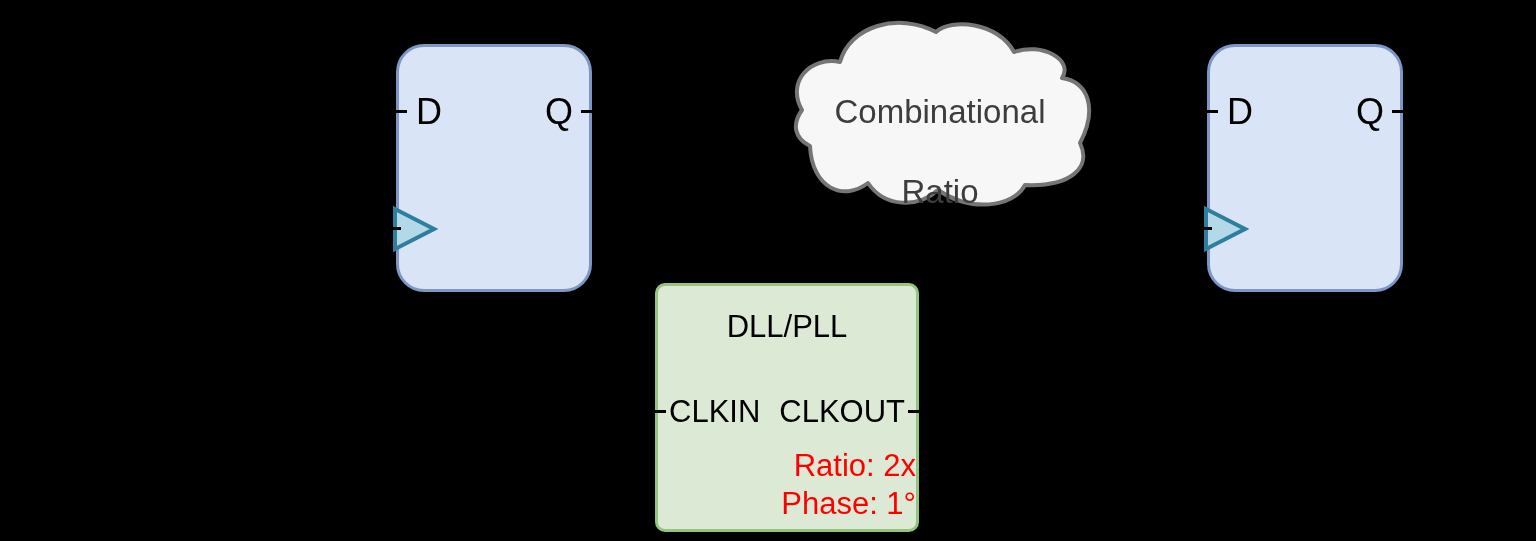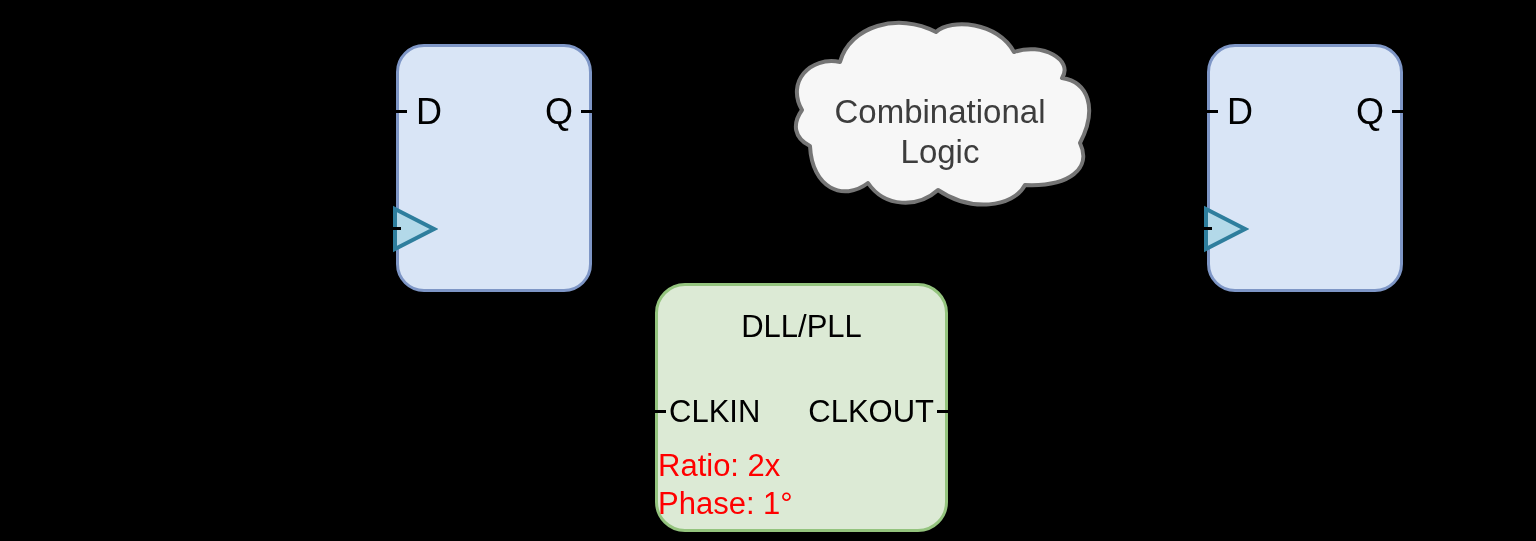--- a/index.html
+++ b/index.html
@@ -67,37 +67,37 @@
     left: 786px; top: 16px;
     width: 308px; height: 196px;
   }
   .cloud svg { position: absolute; inset: 0; }
   .cloud-text {
     position: absolute;
     inset: 0;
     display: flex;
     flex-direction: column;
     align-items: center;
-    justify-content: flex-start;
+    justify-content: space-between;
     padding-top: 76px;
     box-sizing: border-box;
     text-align: center;
     font-size: 33px;
     line-height: 40px;
     color: #3d3d3d;
   }
 
   
   .dll {
     position: absolute;
     left: 655px; top: 283px;
-    width: 293px; height: 249px;
+    width: 264px; height: 249px;
     background: #dcead5;
     border: 3px solid #94c47e;
-    border-radius: 30px;
+    border-radius: 10px;
     box-sizing: border-box;
     text-decoration: underline;
   }
   .dll-title {
     position: absolute;
     left: 0; right: 0; top: 25px;
     text-align: center;
     font-size: 31px; line-height: 32px;
     color: #000000;
   }
@@ -111,21 +111,21 @@
   .dll-clkout {
     position: absolute;
     right: 11px; top: 110px;
     font-size: 31px; line-height: 32px;
     color: #000000;
     text-align: center;
   }
   .dll-ratio, .dll-phase {
     position: absolute;
     left: 0; right: 0;
-    text-align: left;
+    text-align: right;
     font-size: 31px; line-height: 32px;
     color: #ff0000;
   }
   .dll-ratio { top: 164px; }
   .dll-phase { top: 202px; }
   .stub-clkin  { left: -8px;  top: 124px; width: 16px; }
   .stub-clkout { right: -8px; top: 124px; width: 16px; }
 </style>
 </head>
 <body>
@@ -152,21 +152,21 @@
                C 256,26 288,44 276,62
                C 302,66 312,92 294,127
                C 306,152 284,171 239,169
                C 227,192 184,196 152,174
                C 132,192 99,192 82,167
                C 57,186 26,172 24,130
                C 8,122 6,108 16,94 Z" fill="#f7f7f7" stroke="#757575" stroke-width="4" stroke-linejoin="round"></path>
     </svg>
     <div class="cloud-text">
       <span>Combinational</span>
-      <span>Logic</span>
+      <span>Ratio</span>
     </div>
   </div>
 
   <div class="flipflop ff-right">
     <span class="ff-d">D</span>
     <span class="ff-q">Q</span>
     <svg class="clk-triangle" viewBox="0 0 46 48">
       <polygon points="3,4 42,24 3,44" fill="#b3d9e9" stroke="#2e7e9d" stroke-width="4" stroke-linejoin="miter"></polygon>
     </svg>
     <div class="stub stub-d"></div>

